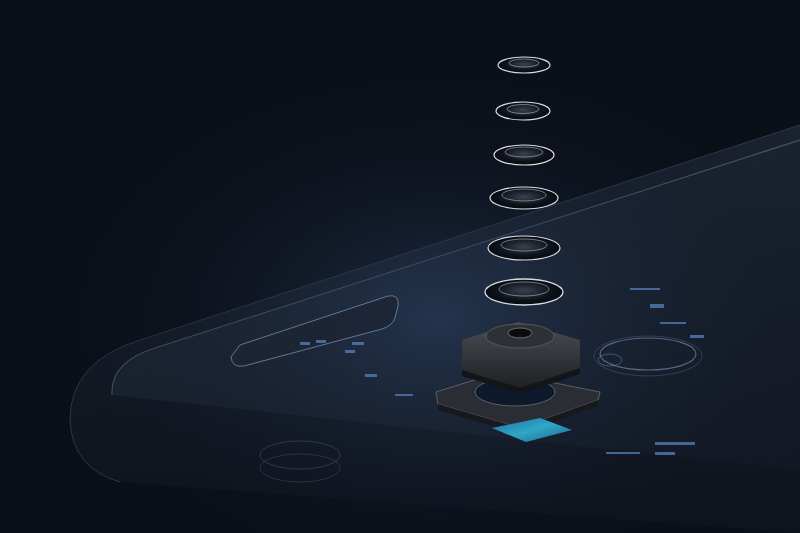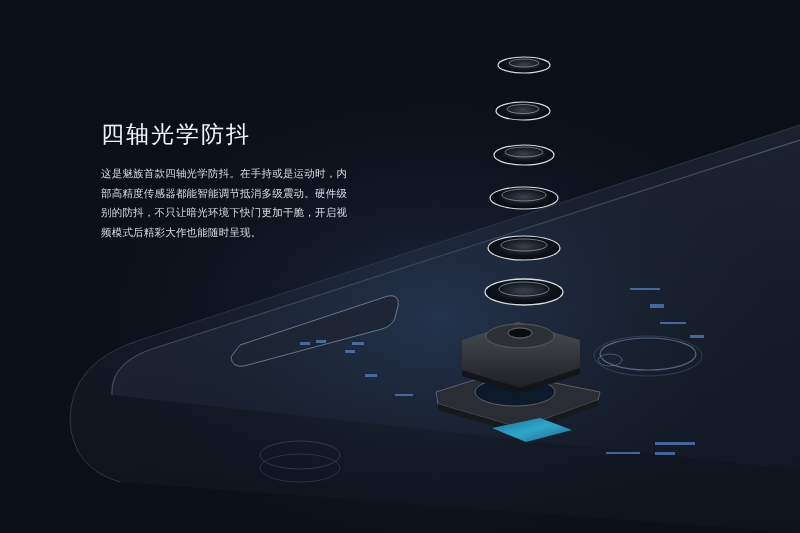--- a/index.html
+++ b/index.html
@@ -123,22 +123,13 @@
         <ellipse cx="524" cy="248" rx="36" ry="12" fill="url(#lensGlass)" stroke="#d8dde4" stroke-width="1.2"></ellipse>
         <ellipse cx="524" cy="245" rx="23" ry="6" fill="none" stroke="#aab2bd" stroke-width="0.8" opacity="0.8"></ellipse>
       </g>
       <g>
         <ellipse cx="524" cy="292" rx="39" ry="13" fill="url(#lensGlass)" stroke="#d8dde4" stroke-width="1.3"></ellipse>
         <ellipse cx="524" cy="289" rx="25" ry="7" fill="none" stroke="#aab2bd" stroke-width="0.8" opacity="0.8"></ellipse>
       </g>
     </g>
   </svg>
 
-  <div class="copy">
-    <h1 class="title">四轴光学防抖</h1>
-    <p class="desc">
-      <span>这是魅族首款四轴光学防抖。在手持或是运动时，内</span>
-      <span>部高精度传感器都能智能调节抵消多级震动。硬件级</span>
-      <span>别的防抖，不只让暗光环境下快门更加干脆，开启视</span>
-      <span>频模式后精彩大作也能随时呈现。</span>
-    </p>
-  </div>
 </div>
 
 </body></html>

